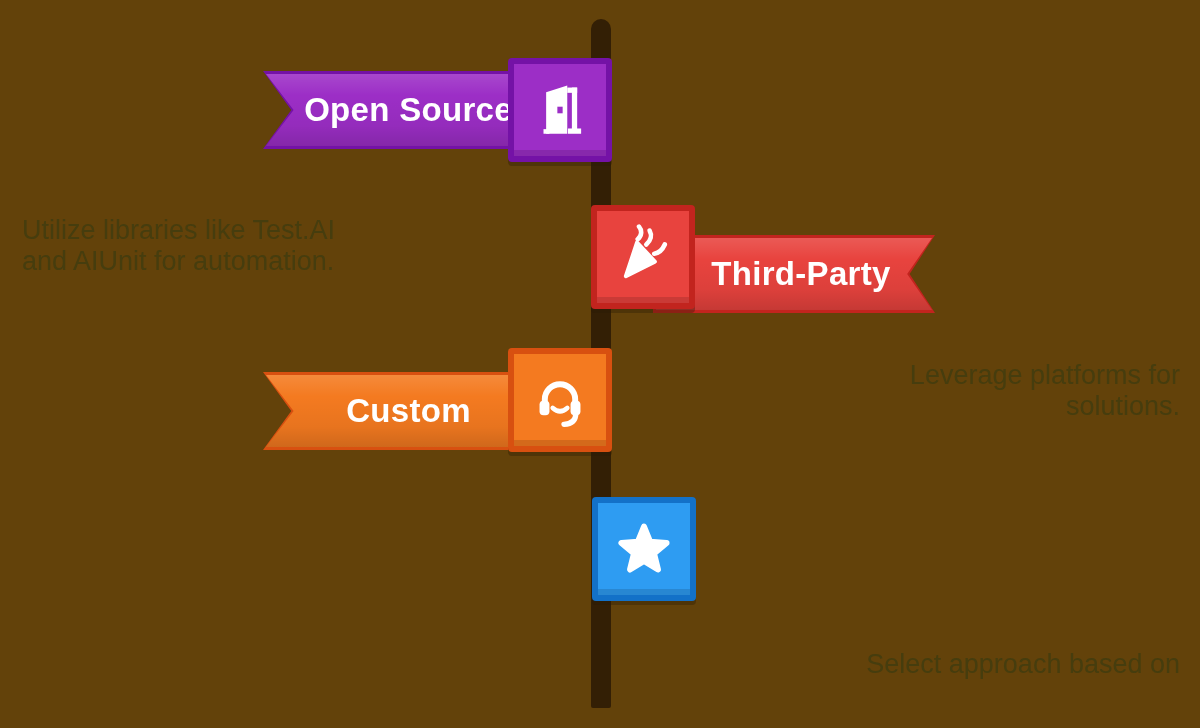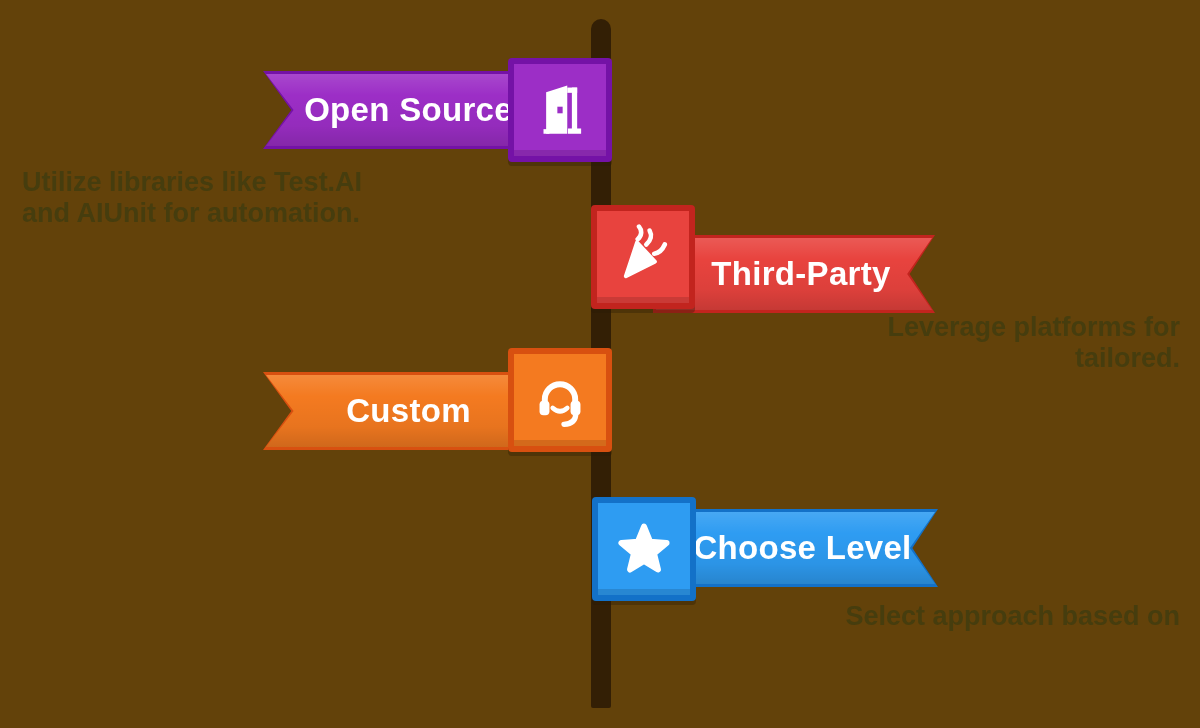--- a/index.html
+++ b/index.html
@@ -43,21 +43,21 @@
     display:flex;align-items:center;justify-content:center;
     box-shadow:inset 0 -6px 0 rgba(0,0,0,.13), 0 4px 0 rgba(40,25,5,.35);
   }
   .b0{left:508px;top:58px;}
   .b1{left:591px;top:205px;}
   .b2{left:508px;top:348px;}
   .b3{left:592px;top:497px;}
   .icon-box svg{width:66px;height:66px;display:block;}
   
   .desc{
-    position:absolute;color:#463D0E;font-size:27px;font-weight:700;line-height:31px;
+    position:absolute;color:#463D0E;font-size:27px;font-weight:400;line-height:31px;margin-top:48px;
   }
   .desc span{display:block;}
   .d0{left:22px;top:167px;text-align:left;}
   .d1{right:20px;top:312px;text-align:right;}
   .d2{left:22px;top:458px;text-align:left;}
   .d3{right:20px;top:601px;text-align:center;}
 </style>
 </head>
 <body>
 
@@ -93,43 +93,38 @@
   <div class="icon-box b1" style="background-color: rgb(232, 67, 62); border-color: rgb(194, 36, 30);">
     <svg viewBox="0 0 100 100">
       <path d="M24 79 L41 28 L68 57 Z" fill="#fff" stroke="#fff" stroke-width="6" stroke-linejoin="round"></path>
       <path d="M42 23 C48 18 49 10 44 4" fill="none" stroke="#fff" stroke-width="7" stroke-linecap="round"></path>
       <path d="M55 31 C62 25 64 17 60 10" fill="none" stroke="#fff" stroke-width="7" stroke-linecap="round"></path>
       <path d="M67 45 C74 44 79 40 83 31" fill="none" stroke="#fff" stroke-width="7" stroke-linecap="round"></path>
     </svg>
   </div>
   <div class="desc d1">
     <span>Leverage platforms for</span>
-    <span>tailored.</span>
+    <span>solutions.</span>
   </div>
 
   <div class="ribbon side-left r2">
     <div class="rb-outer" style="background-color: rgb(216, 80, 16);"></div>
     <div class="rb-inner" style="background-color: rgb(244, 122, 32);"></div>
     <div class="rb-label">Custom</div>
   </div>
   <div class="icon-box b2" style="background-color: rgb(244, 122, 32); border-color: rgb(216, 80, 16);">
     <svg viewBox="0 0 100 100">
       <path d="M27 58 v-9 a23 23 0 0 1 46 0 v9" fill="none" stroke="#fff" stroke-width="9" stroke-linecap="round"></path>
       <rect x="19" y="51" width="15" height="22" rx="6" fill="#fff"></rect>
       <rect x="66" y="51" width="15" height="22" rx="6" fill="#fff"></rect>
       <path d="M39 62 Q50 72 61 62" fill="none" stroke="#fff" stroke-width="7" stroke-linecap="round"></path>
       <path d="M74 70 q0 16 -18 17" fill="none" stroke="#fff" stroke-width="8" stroke-linecap="round"></path>
     </svg>
   </div>
 
-  <div class="ribbon side-right r3">
-    <div class="rb-outer" style="background-color: rgb(19, 113, 200);"></div>
-    <div class="rb-inner" style="background-color: rgb(46, 156, 242);"></div>
-    <div class="rb-label">Choose Level</div>
-  </div>
   <div class="icon-box b3" style="background-color: rgb(46, 156, 242); border-color: rgb(19, 113, 200);">
     <svg viewBox="0 0 100 100">
       <path d="M50 16 L59.4 39.1 L84.2 40.9 L65.2 56.9 L71.2 81.1 L50 68 L28.8 81.1 L34.8 56.9 L15.8 40.9 L40.6 39.1 Z" fill="#fff" stroke="#fff" stroke-width="9" stroke-linejoin="round"></path>
     </svg>
   </div>
   <div class="desc d3">
     <span>Select approach based on</span>
   </div>
 
 </div>

